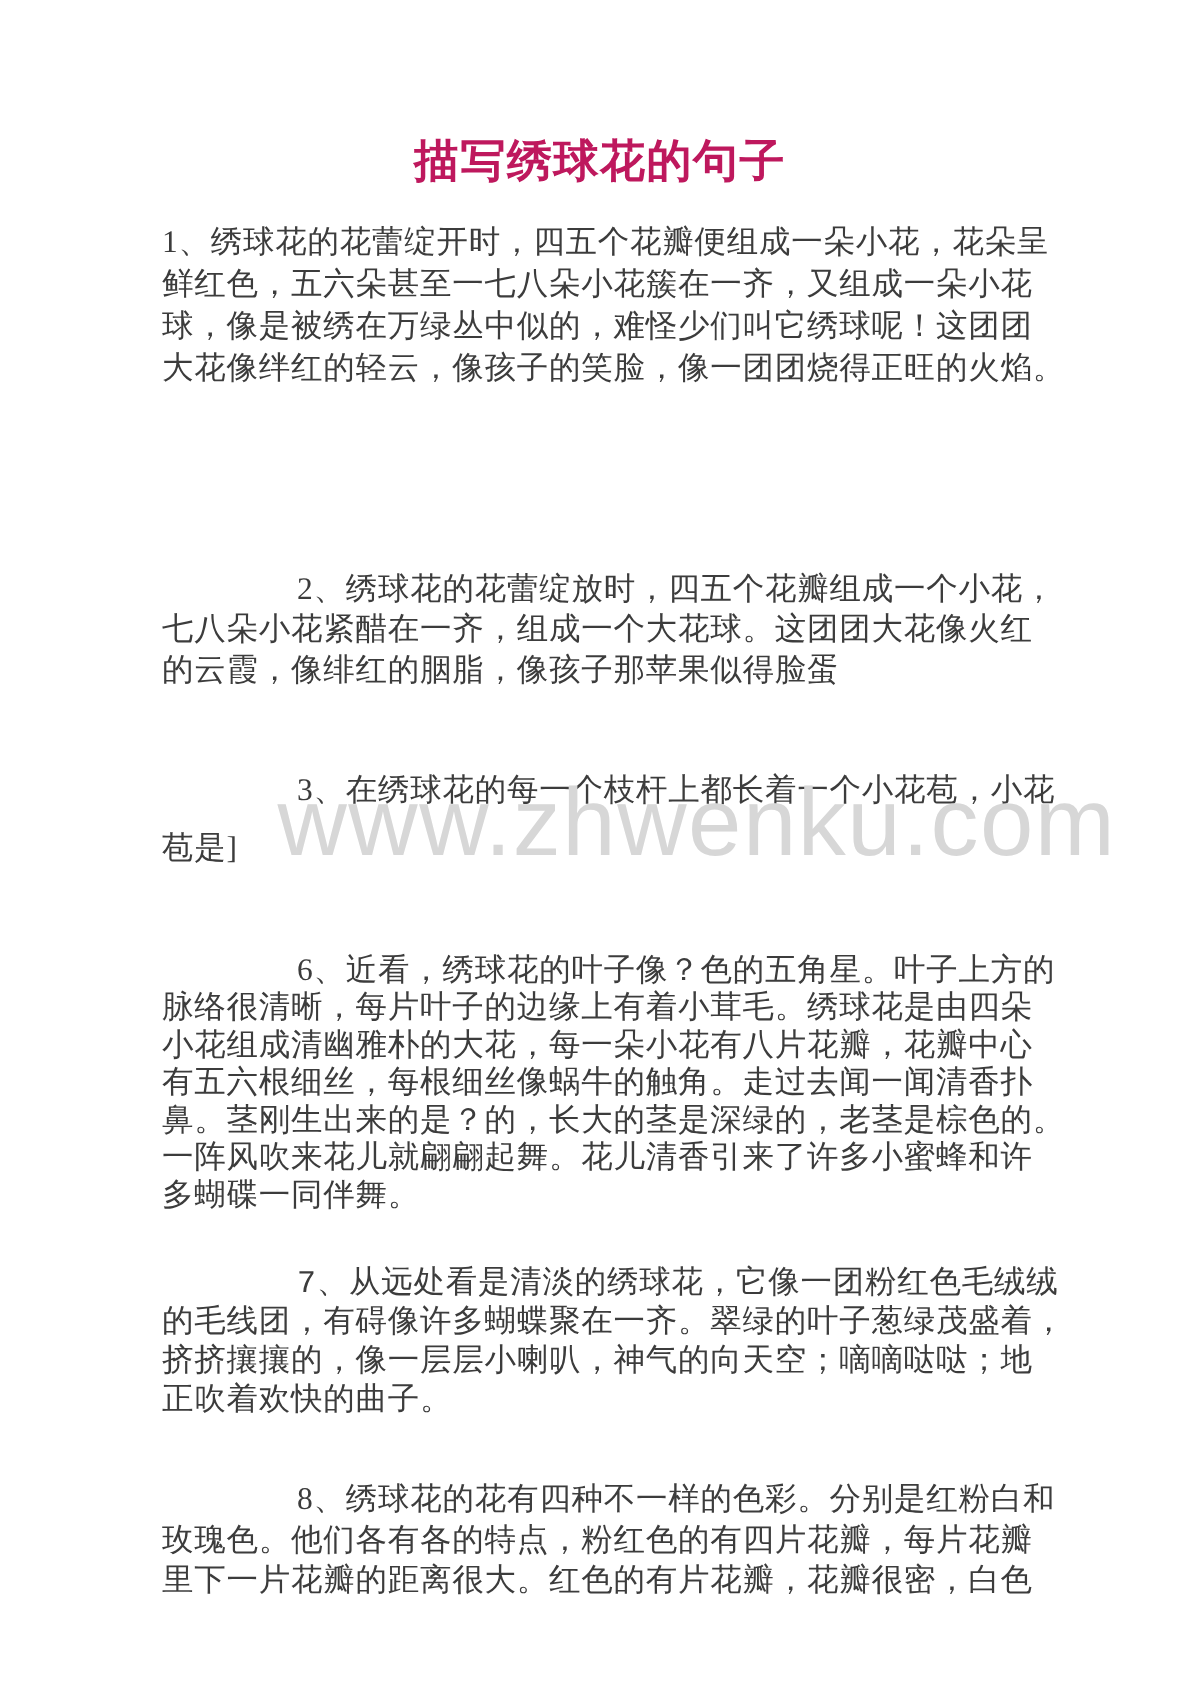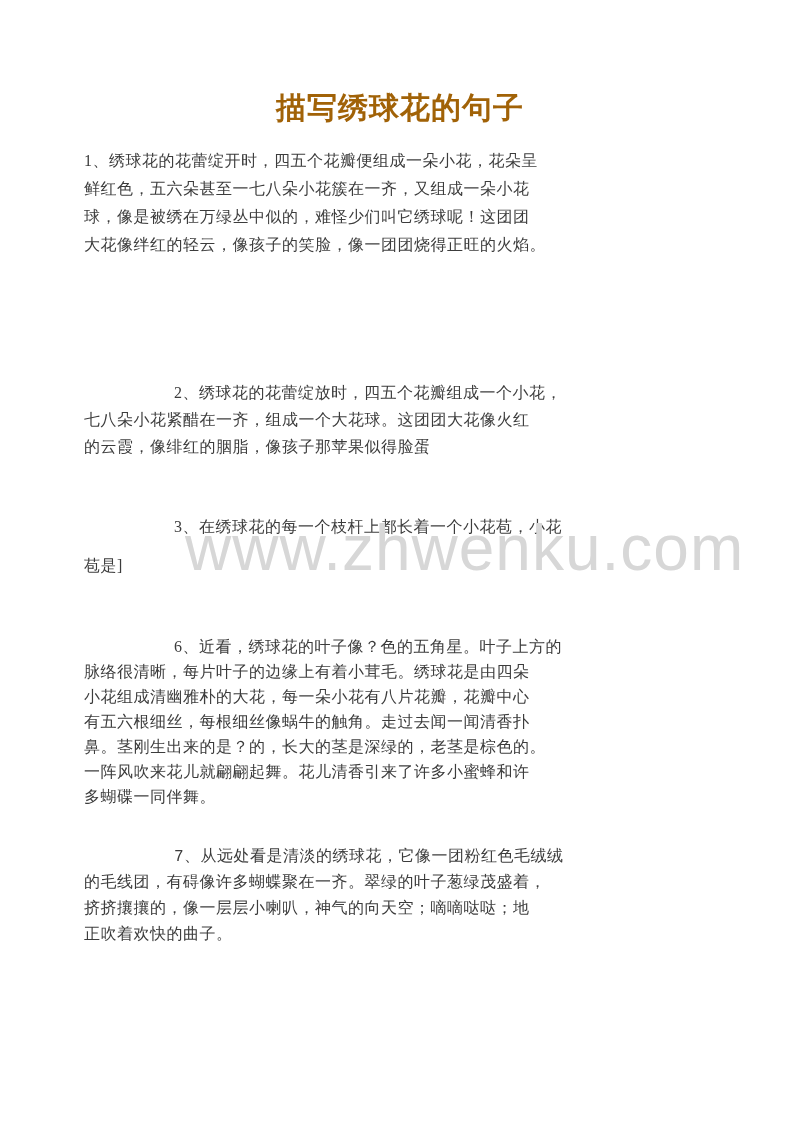--- a/index.html
+++ b/index.html
@@ -17,29 +17,29 @@
   }
   .doc-title {
     position: absolute;
     top: 88px;
     left: 0;
     width: 800px;
     text-align: center;
     font-size: 30px;
     line-height: 40px;
     font-weight: bold;
-    color: #a16207;
+    color: #be185d;
     letter-spacing: 1px;
     margin: 0;
   }
   .para {
     position: absolute;
-    left: 84px;
+    left: 108px;
     width: 650px;
-    font-size: 16px;
+    font-size: 21px;
     color: #3c3c3c;
     white-space: pre-line;
     text-align: left;
     letter-spacing: 0.5px;
   }
   .para.indented { text-indent: 90px; margin-top: 43px; }
   .p1 { top: 147px; line-height: 28px; }
   .p2 { top: 336px; line-height: 27px; }
   .p3 { top: 464px; line-height: 39px; }
   .p6 { top: 591px; line-height: 25px; }
@@ -84,14 +84,17 @@
 有五六根细丝，每根细丝像蜗牛的触角。走过去闻一闻清香扑
 鼻。茎刚生出来的是？的，长大的茎是深绿的，老茎是棕色的。
 一阵风吹来花儿就翩翩起舞。花儿清香引来了许多小蜜蜂和许
 多蝴碟一同伴舞。</div>
 
   <div class="para p7 indented">7、从远处看是清淡的绣球花，它像一团粉红色毛绒绒
 的毛线团，有碍像许多蝴蝶聚在一齐。翠绿的叶子葱绿茂盛着，
 挤挤攘攘的，像一层层小喇叭，神气的向天空；嘀嘀哒哒；地
 正吹着欢快的曲子。</div>
 
+  <div class="para p8 indented">8、绣球花的花有四种不一样的色彩。分别是红粉白和
+玫瑰色。他们各有各的特点，粉红色的有四片花瓣，每片花瓣
+里下一片花瓣的距离很大。红色的有片花瓣，花瓣很密，白色</div>
 
 </div>
 
 </body></html>

